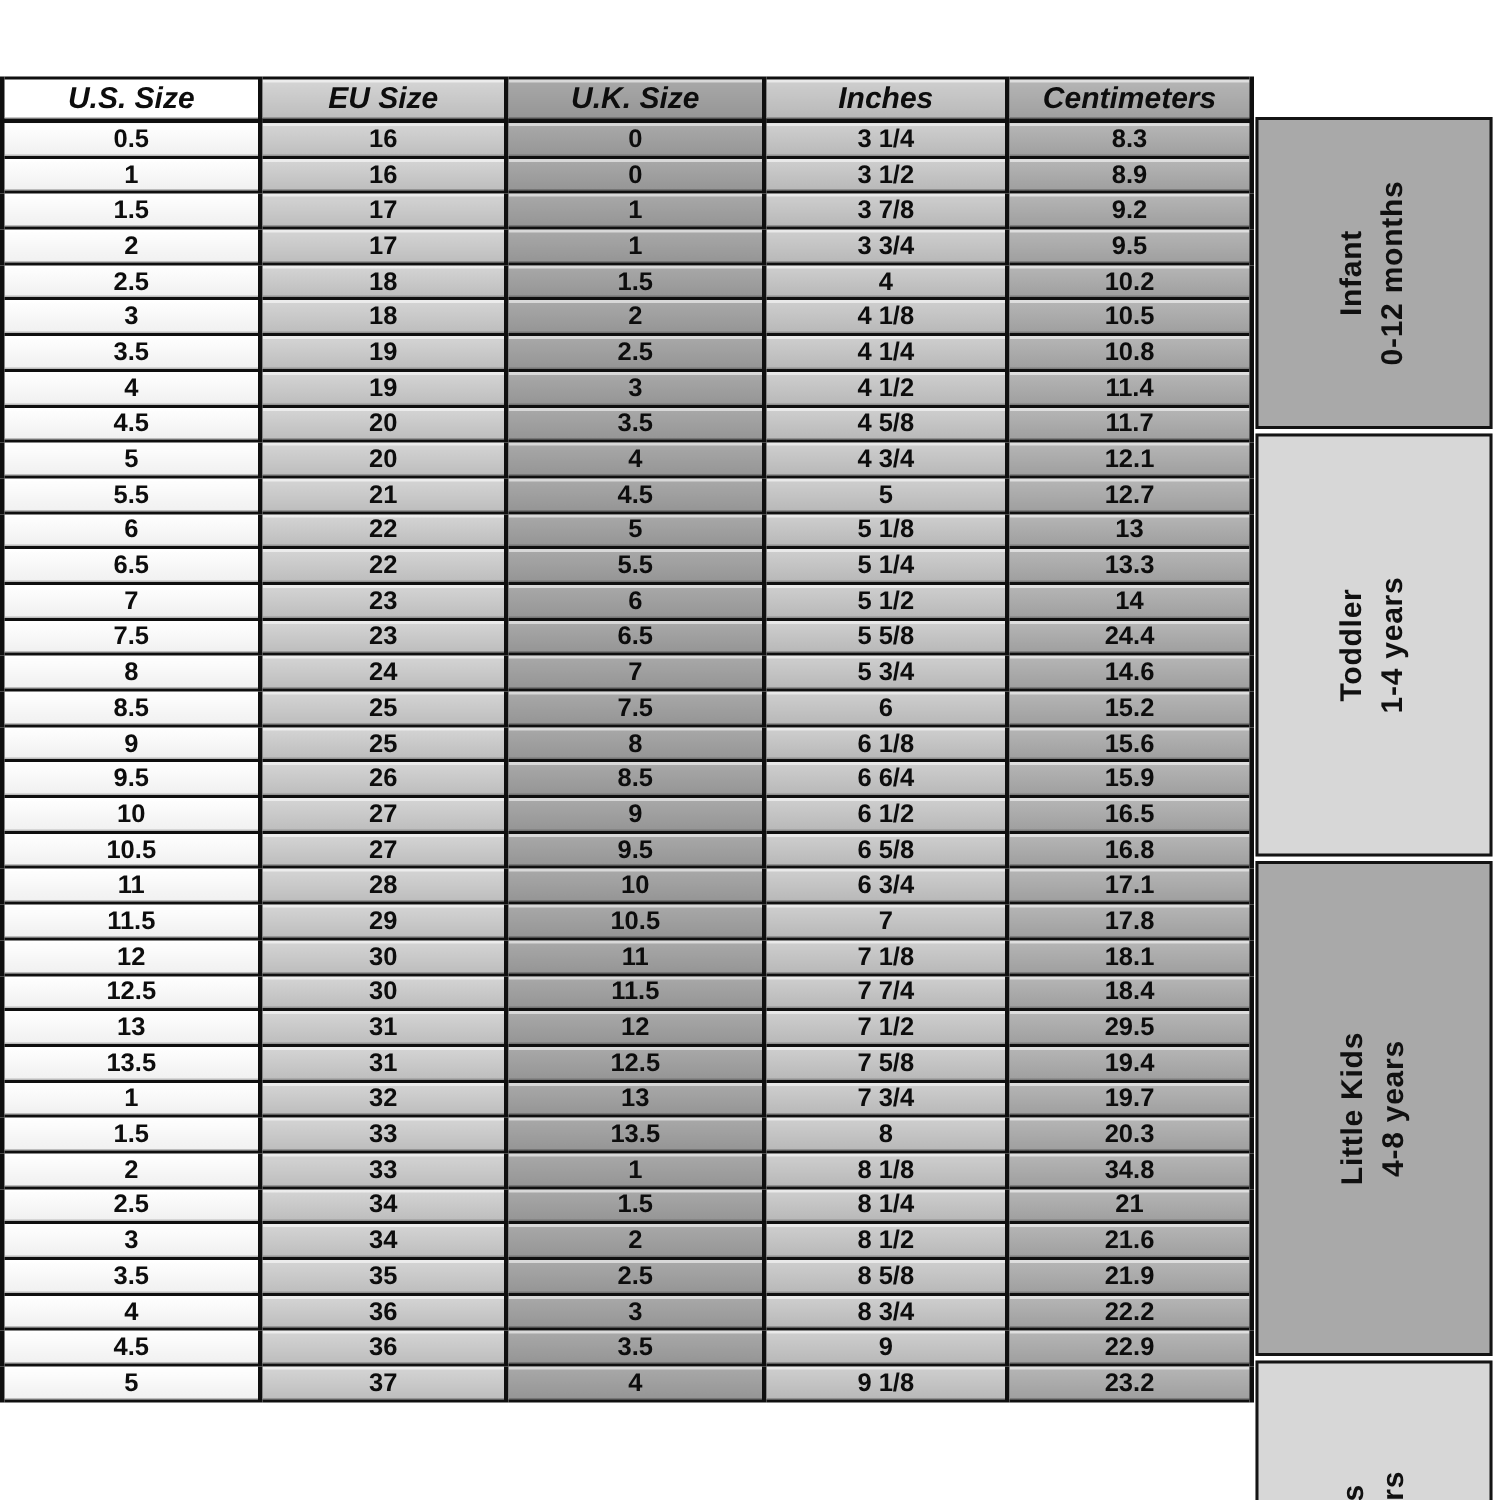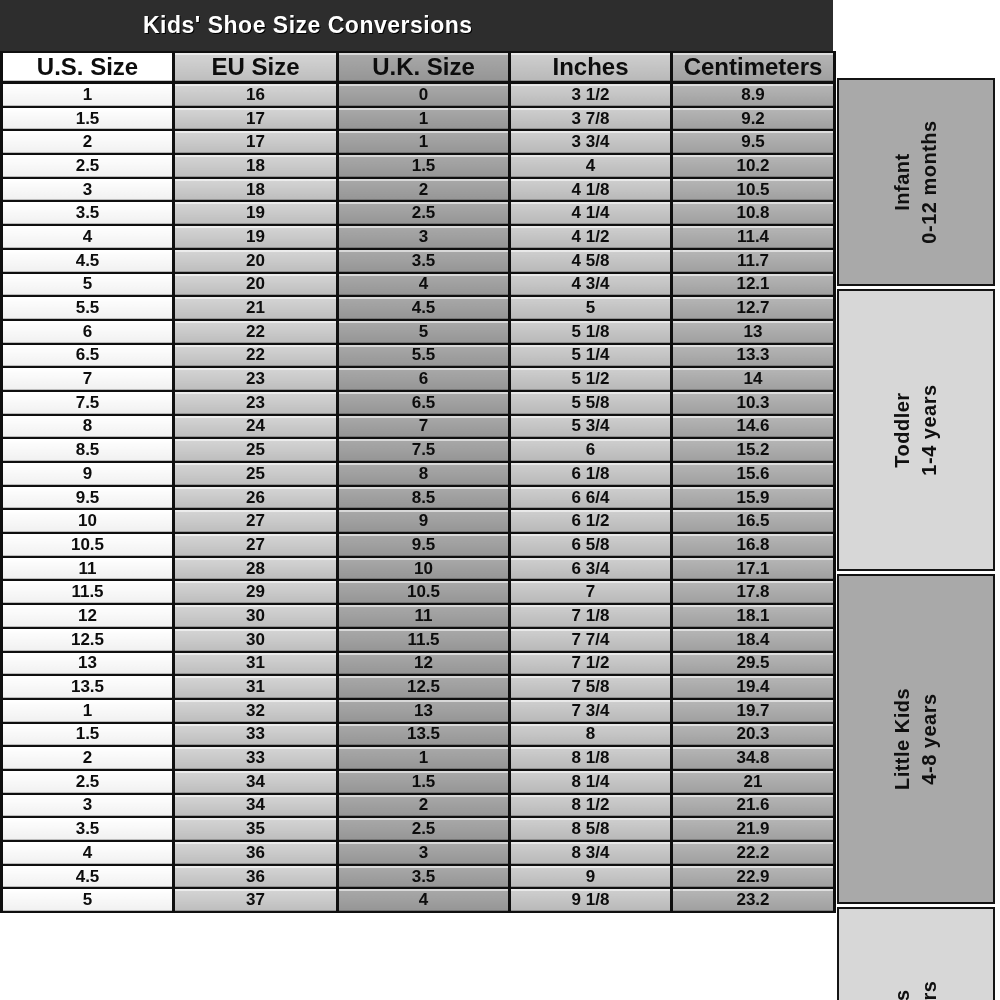--- a/index.html
+++ b/index.html
@@ -22,21 +22,21 @@
   #conv-table {
     position:absolute; left:0; top:51px; width:833px;
     border-collapse:collapse; table-layout:fixed;
   }
   #conv-table th, #conv-table td {
     border:2px solid #0f0f0f; border-left-width:3px; border-right-width:3px;
     text-align:center; vertical-align:middle; color:#0d0d0d;
     font-weight:bold; padding:0; overflow:hidden; white-space:nowrap;
     box-shadow: inset 0 2px 0 rgba(255,255,255,0.55), inset 0 -1px 0 rgba(0,0,0,0.22);
   }
-  #conv-table th { height:26px; font-size:24px; border-bottom-width:3px; }
+  #conv-table th { height:26px; font-size:20px; border-bottom-width:3px;font-style:italic; }
   #conv-table td { height:21.7px; font-size:17px; }
 
   .c0 { background:linear-gradient(#ffffff,#f0f0f0); }
   .c1 { background:linear-gradient(#d5d5d5,#bdbdbd); }
   .c2 { background:linear-gradient(#a9a9a9,#959595); }
   .c3 { background:linear-gradient(#cfcfcf,#b8b8b8); }
   .c4 { background:linear-gradient(#b6b6b6,#9f9f9f); }
   #conv-table th.c0 { background:#ffffff; }
 
   
@@ -55,43 +55,47 @@
   #grp-infant { top:78px;  height:208px; }
   #grp-toddler{ top:289px; height:282px; }
   #grp-little { top:574px; height:330px; }
   #grp-big    { top:907px; height:250px; }
 </style>
 </head>
 <body>
 
 <div id="frame">
 
-  <div class="titlebar">
-    <span class="t">Kids' Shoe Size Conversions</span>
-  </div>
 
   <table id="conv-table">
     <colgroup>
       <col style="width:172px">
         <col style="width:164px">
         <col style="width:172px">
       <col style="width:162px">
         <col style="width:163px">
     </colgroup>
     <thead>
       <tr>
         <th class="c0">U.S. Size</th>
         <th class="c1">EU Size</th>
         <th class="c2">U.K. Size</th>
         <th class="c3">Inches</th>
         <th class="c4">Centimeters</th>
       </tr>
     </thead>
     <tbody id="conv-body">
         <tr>
+          <td class="c0">0.5</td>
+          <td class="c1">16</td>
+          <td class="c2">0</td>
+          <td class="c3">3 1/4</td>
+          <td class="c4">8.3</td>
+        </tr>
+        <tr>
           <td class="c0">1</td>
           <td class="c1">16</td>
           <td class="c2">0</td>
           <td class="c3">3 1/2</td>
           <td class="c4">8.9</td>
         </tr>
         <tr>
           <td class="c0">1.5</td>
           <td class="c1">17</td>
           <td class="c2">1</td>
@@ -173,21 +177,21 @@
           <td class="c1">23</td>
           <td class="c2">6</td>
           <td class="c3">5 1/2</td>
           <td class="c4">14</td>
         </tr>
         <tr>
           <td class="c0">7.5</td>
           <td class="c1">23</td>
           <td class="c2">6.5</td>
           <td class="c3">5 5/8</td>
-          <td class="c4">10.3</td>
+          <td class="c4">24.4</td>
         </tr>
         <tr>
           <td class="c0">8</td>
           <td class="c1">24</td>
           <td class="c2">7</td>
           <td class="c3">5 3/4</td>
           <td class="c4">14.6</td>
         </tr>
         <tr>
           <td class="c0">8.5</td>

